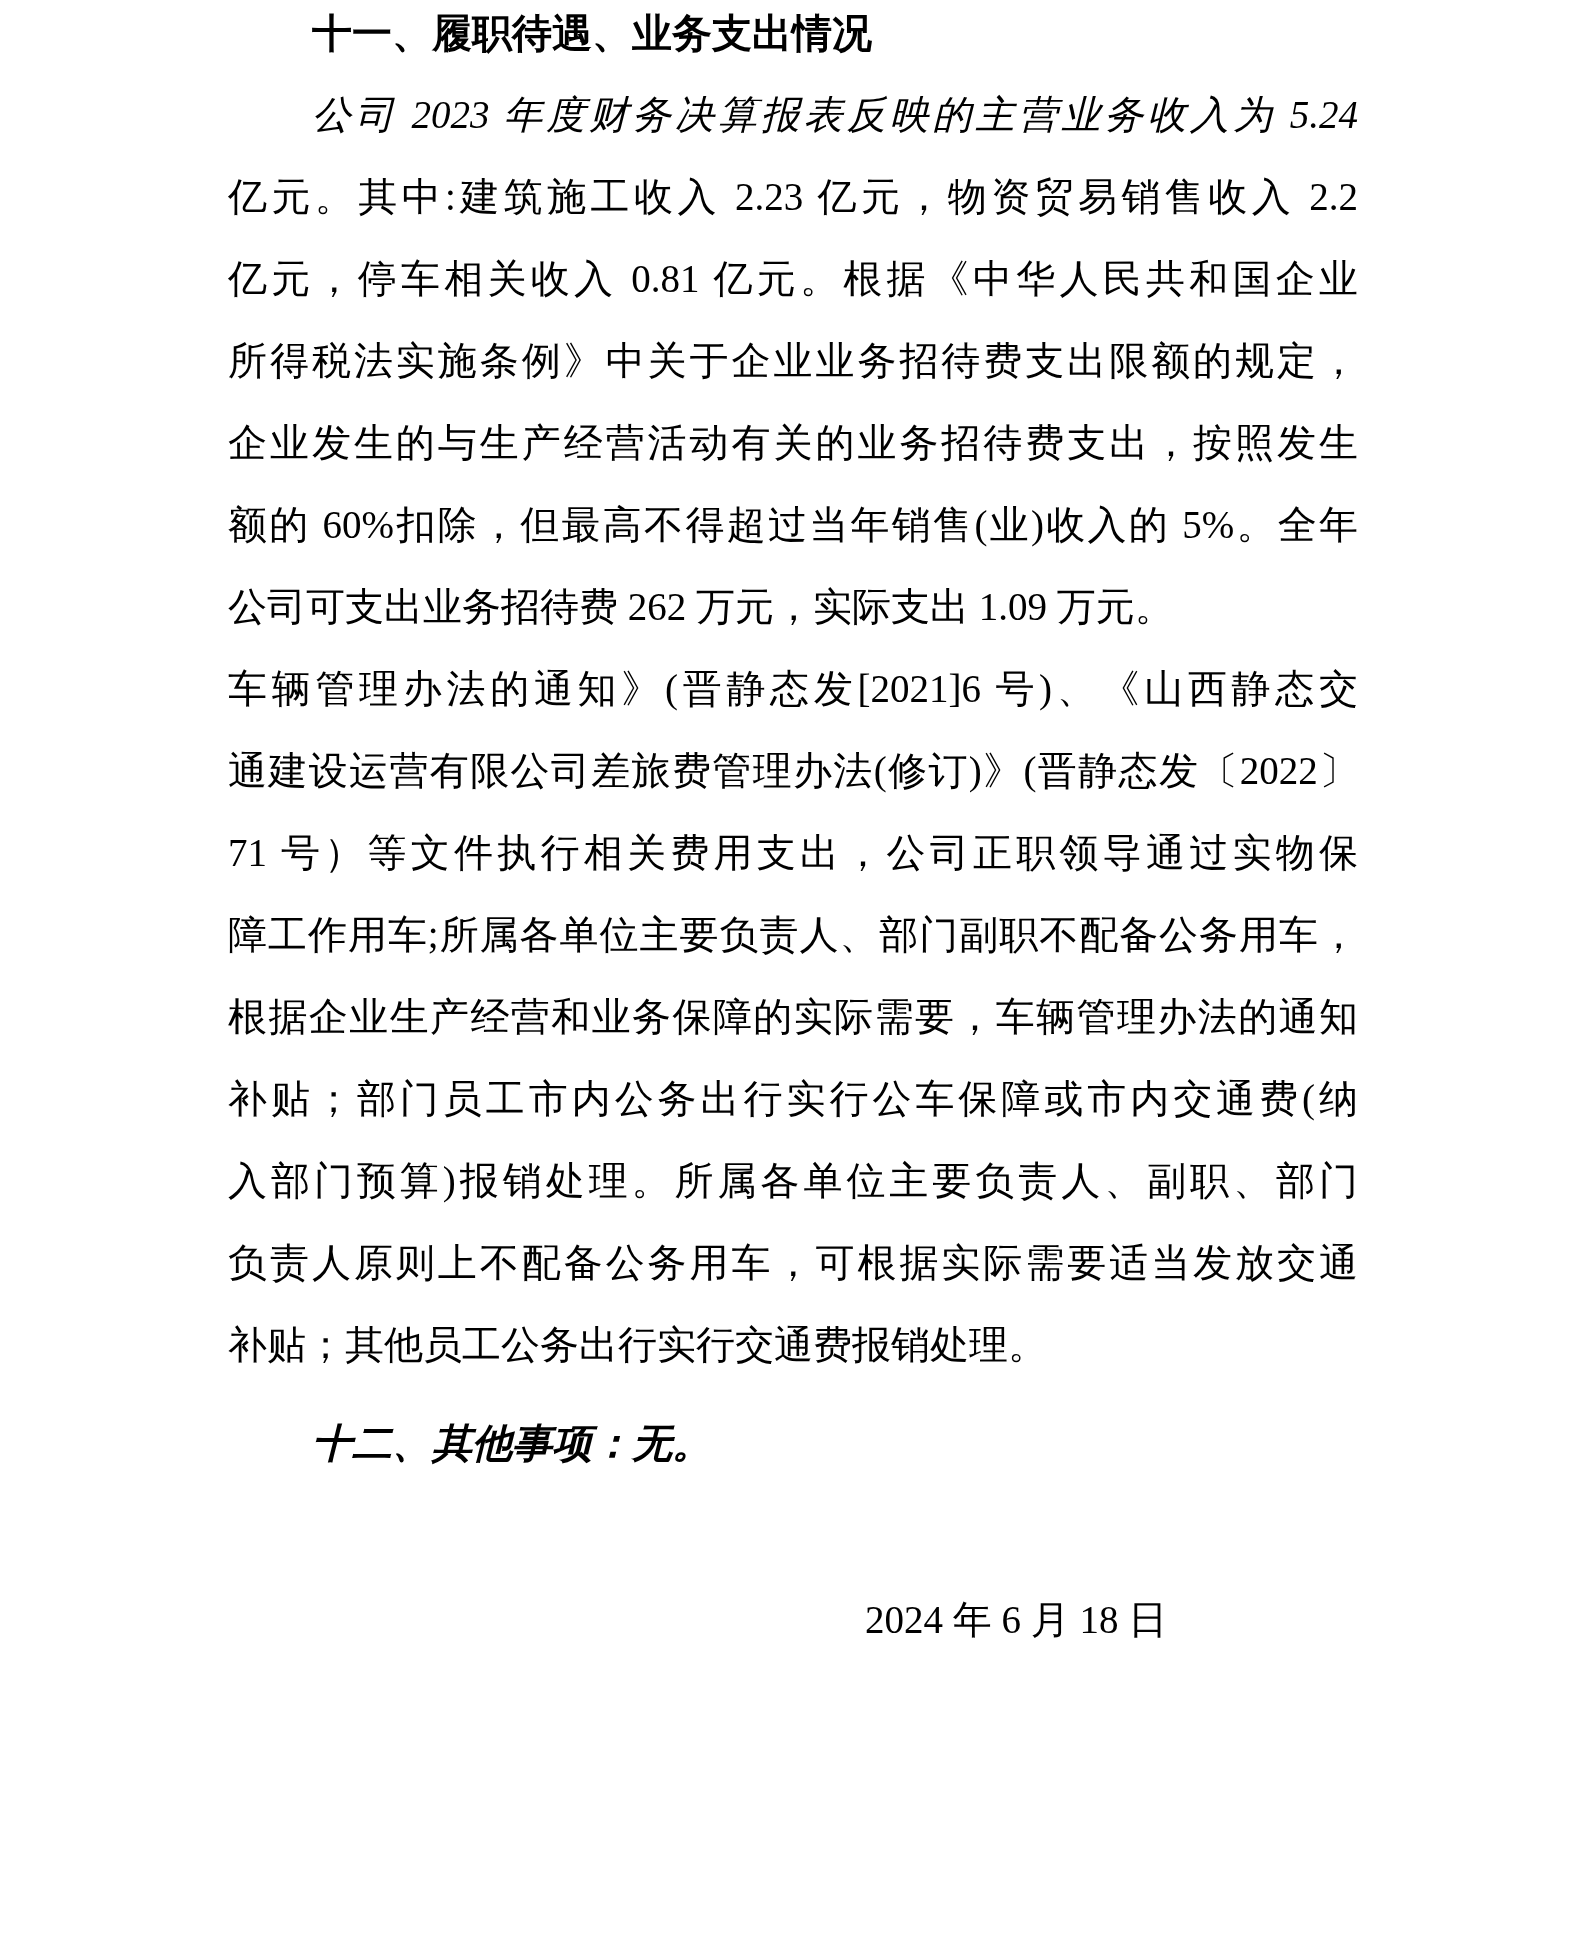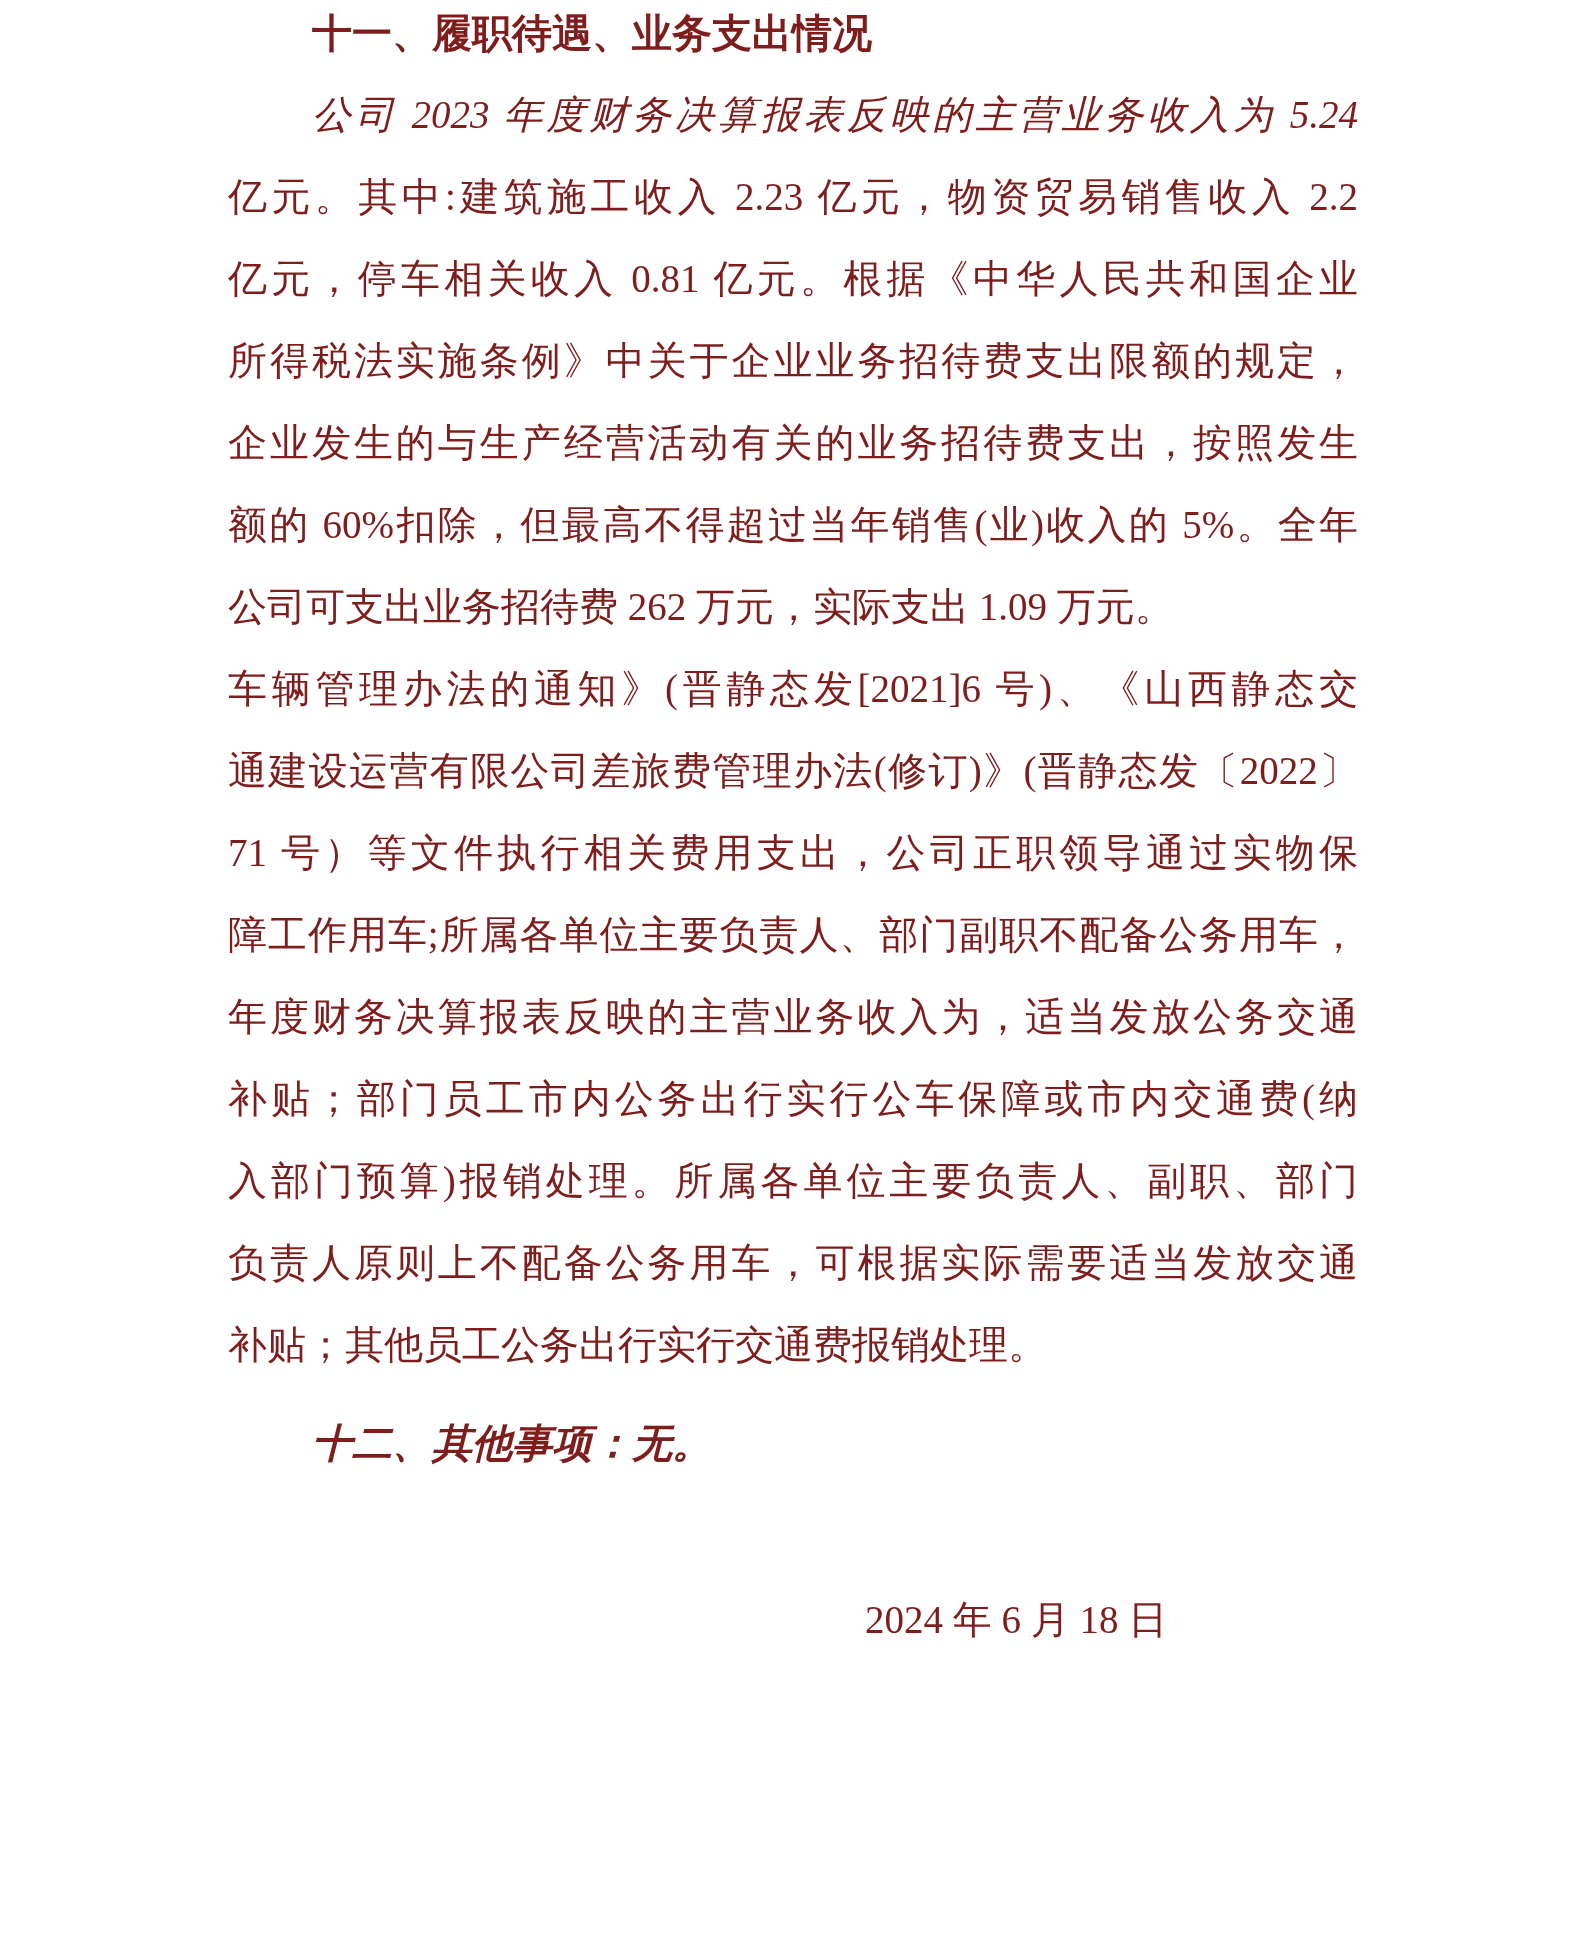--- a/index.html
+++ b/index.html
@@ -7,21 +7,21 @@
     padding: 0;
     background: #ffffff;
   }
   .page {
     position: relative;
     width: 1586px;
     height: 1953px;
     background: #ffffff;
     overflow: hidden;
     font-family: "Liberation Serif", "DejaVu Serif", serif;
-    color: #7f1d1d;
+    color: #000000;
   }
   .textblock {
     margin: -8px 228px 0 228px; 
   }
   .line {
     height: 82px;
     line-height: 82px;
     font-size: 39px;
     text-align: justify;
     text-align-last: justify;
@@ -83,21 +83,21 @@
     <div class="line">亿元，停车相关收入 0.81 亿元。根据《中华人民共和国企业</div>
     <div class="line">所得税法实施条例》中关于企业业务招待费支出限额的规定，</div>
     <div class="line">企业发生的与生产经营活动有关的业务招待费支出，按照发生</div>
     <div class="line">额的 60%扣除，但最高不得超过当年销售(业)收入的 5%。全年</div>
     <div class="line lastline">公司可支出业务招待费 262 万元，实际支出 1.09 万元。</div>
 
     <div class="line">车辆管理办法的通知》(晋静态发[2021]6 号)、《山西静态交</div>
     <div class="line">通建设运营有限公司差旅费管理办法(修订)》(晋静态发〔2022〕</div>
     <div class="line">71 号）等文件执行相关费用支出，公司正职领导通过实物保</div>
     <div class="line">障工作用车;所属各单位主要负责人、部门副职不配备公务用车，</div>
-    <div class="line">年度财务决算报表反映的主营业务收入为，适当发放公务交通</div>
+    <div class="line">根据企业生产经营和业务保障的实际需要，车辆管理办法的通知</div>
     <div class="line">补贴；部门员工市内公务出行实行公车保障或市内交通费(纳</div>
     <div class="line">入部门预算)报销处理。所属各单位主要负责人、副职、部门</div>
     <div class="line">负责人原则上不配备公务用车，可根据实际需要适当发放交通</div>
     <div class="line lastline">补贴；其他员工公务出行实行交通费报销处理。</div>
 
     <div class="heading heading2">十二、其他事项：无。</div>
 
     <div class="spacer"></div>
 
 

